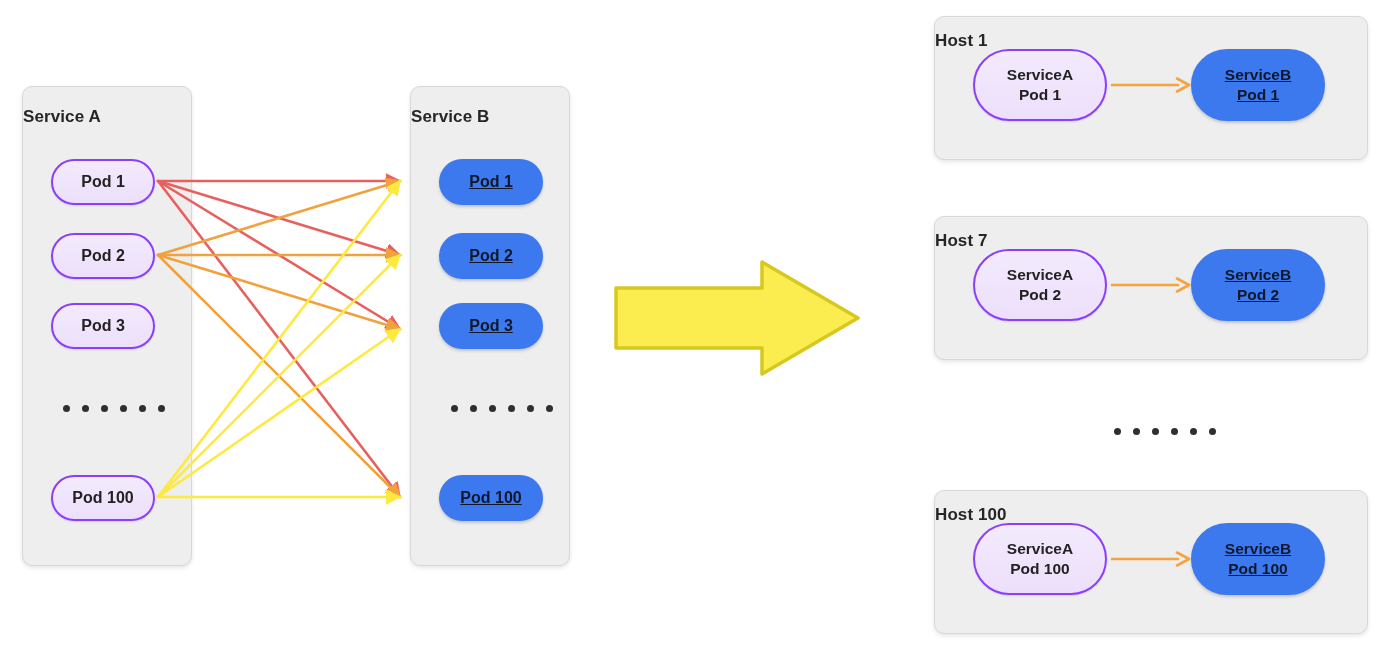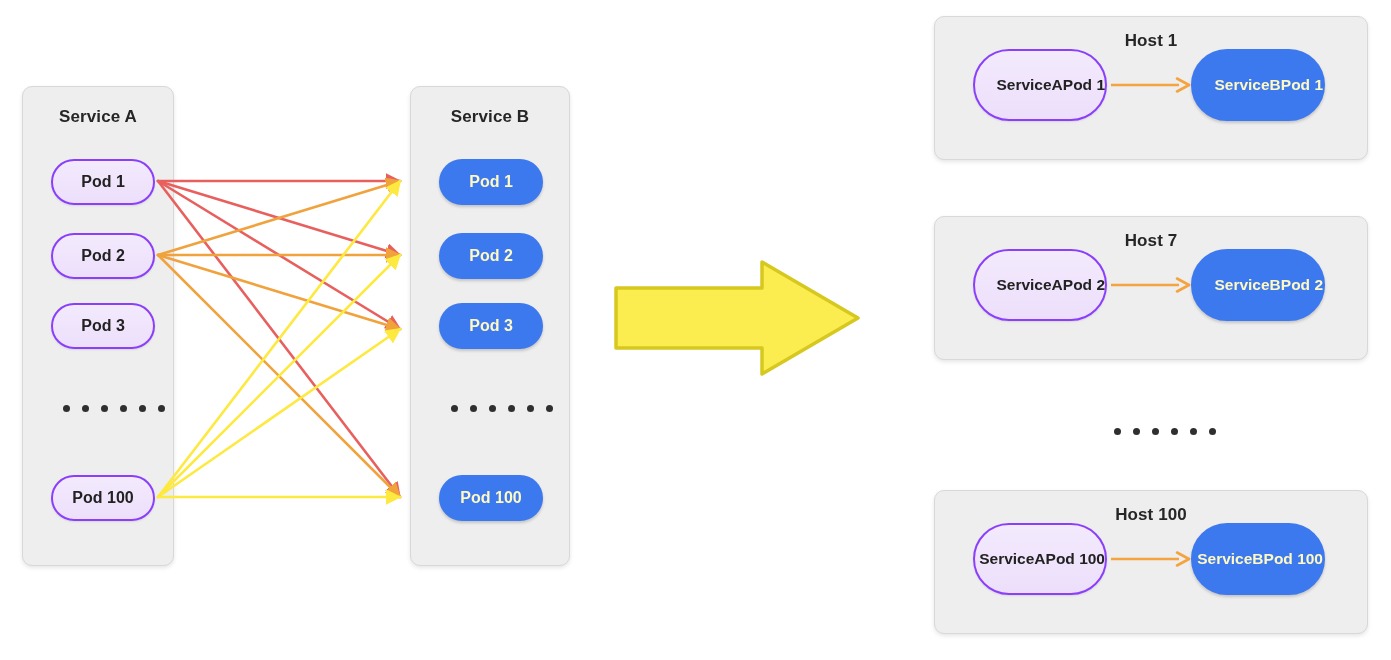--- a/index.html
+++ b/index.html
@@ -23,29 +23,28 @@
     border: 1px solid #d8d8d8;
     border-radius: 10px;
     box-shadow: 0 2px 4px rgba(0,0,0,0.10);
     box-sizing: border-box;
   }
 
   .panel-title {
     position: absolute;
     left: 0;
     right: 0;
-    text-align: center;
     font-size: 17px;
     font-weight: bold;
     color: #262626;
     letter-spacing: .1px;
   }
 
   
-  #service-a-panel { left: 22px;  top: 86px; width: 152px; height: 480px; border-radius: 10px; }
+  #service-a-panel { left: 22px;  top: 86px; width: 170px; height: 480px; border-radius: 10px; }
   #service-b-panel { left: 378px; top: 86px; width: 160px; height: 480px; margin-left: 32px; }
   .column-title { top: 20px; }
 
   
   .pod {
     position: absolute;
     width: 104px;
     height: 46px;
     border-radius: 23px;
     display: flex;
@@ -57,22 +56,23 @@
   }
   .pod-purple {
     background: linear-gradient(180deg,#f3eafd 0%, #eddffb 100%);
     border: 2.5px solid #8b3ffb;
     color: #222222;
     box-shadow: 0 1px 2px rgba(0,0,0,0.10);
   }
   .pod-blue {
     background: #3d79ee;
     border: 2.5px solid #3d79ee;
-    color: #fef9c3;
+    color: #0f172a;
     box-shadow: 0 2px 3px rgba(0,0,0,0.18);
+    text-decoration: underline;
   }
 
   .pod-a { left: 28px; }
   .pod-b { left: 28px; }
 
   .row-1   { top: 72px; }
   .row-2   { top: 146px; }
   .row-3   { top: 216px; }
   .row-100 { top: 388px; }
 
@@ -117,23 +117,23 @@
   #host-panel-100 { top: 490px; }
   .host-title { top: 14px; }
 
   .host-node {
     position: absolute;
     top: 32px;
     width: 134px;
     height: 72px;
     border-radius: 36px;
     display: flex;
-    flex-direction: row;
+    flex-direction: column;
     align-items: center;
-    justify-content: flex-end;
+    justify-content: center;
     font-size: 15.5px;
     font-weight: bold;
     line-height: 1.26;
     box-sizing: border-box;
   }
   .host-node-a { left: 38px; }
   .host-node-b { left: 256px; }
 
   .host-arrow {
     position: absolute;

